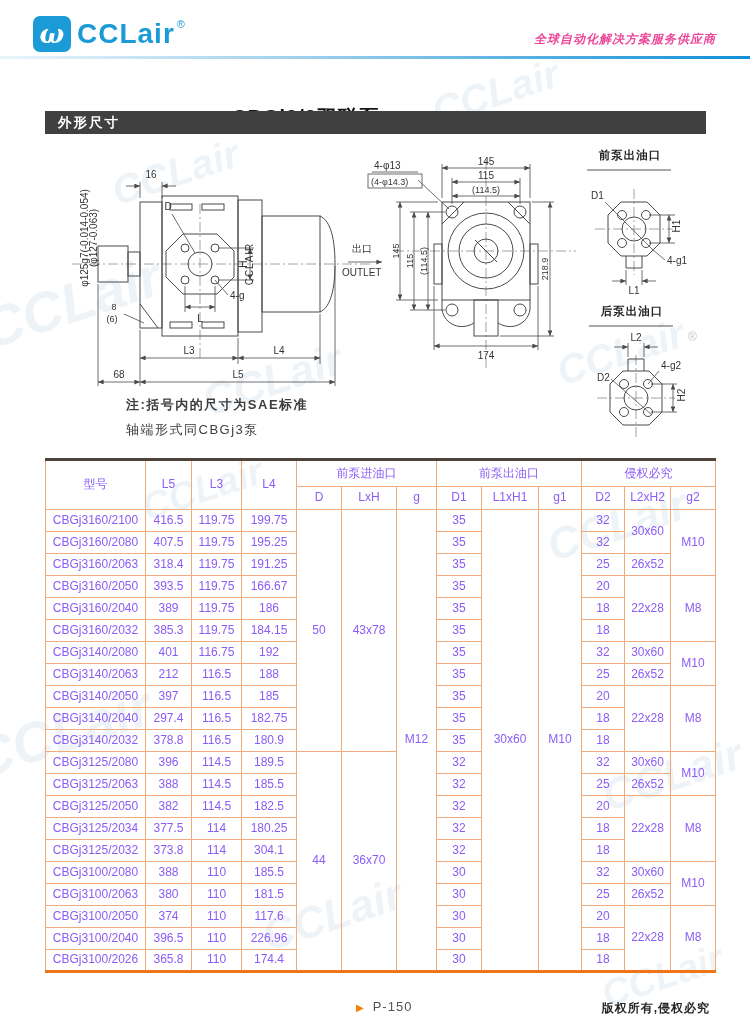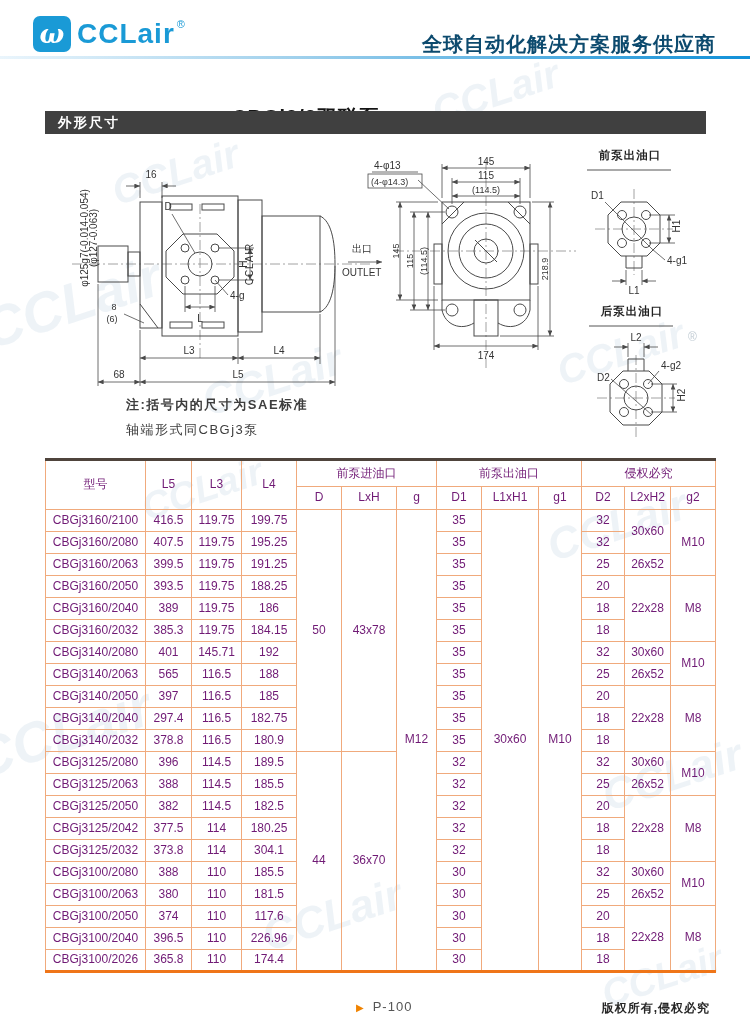--- a/index.html
+++ b/index.html
@@ -9,41 +9,41 @@
   .wm{position:absolute;color:rgba(125,160,190,.13);font-weight:bold;font-style:italic;
       transform:rotate(-18deg);pointer-events:none;white-space:nowrap;}
   .wmreg{position:absolute;color:rgba(140,160,175,.55);font-size:12px;pointer-events:none;}
   
   .logo{position:absolute;left:33px;top:16px;display:flex;align-items:center;}
   .logo-box{width:38px;height:36px;background:#1a9ad6;border-radius:7px;display:flex;
             align-items:center;justify-content:center;color:#fff;
             font-family:"DejaVu Serif",serif;font-style:italic;font-weight:bold;font-size:26px;}
   .logo-text{margin-left:6px;font-size:28px;font-weight:bold;color:#1a9ad6;letter-spacing:1px;}
   .logo-reg{color:#1a9ad6;font-size:11px;vertical-align:top;position:relative;top:-10px;left:2px;}
-  .tagline{position:absolute;right:34px;top:31px;font-size:20px;font-weight:bold;color:#0c4a6e;letter-spacing:1px;}
+  .tagline{position:absolute;right:34px;top:31px;font-size:12px;font-weight:bold;color:#ec4899;letter-spacing:1px;font-style:italic;}
   .header-rule{position:absolute;left:0;top:56px;width:750px;height:3px;
                background:linear-gradient(90deg,#eaf5fc 0%,#9fd0ec 40%,#1090d8 100%);}
   .doc-title{position:absolute;left:0;top:74px;width:612px;text-align:center;
              font-size:20px;font-weight:bold;color:#141414;letter-spacing:1px;margin-top:30px;}
   .section-bar{position:absolute;left:45px;top:111px;width:661px;height:23px;background:#404040;}
   .section-bar span{display:inline-block;padding-left:13px;line-height:23px;color:#fff;
                     font-size:13.5px;font-weight:bold;letter-spacing:2px;}
   
   .draw{position:absolute;}
   .ln{stroke:#4a4a4a;stroke-width:1;fill:none;}
   .cl{stroke:#8a8a8a;stroke-width:.8;fill:none;stroke-dasharray:10 3 2 3;}
   .dim{stroke:#4a4a4a;stroke-width:.8;fill:none;}
   .dt{font-family:"Liberation Sans",sans-serif;font-size:10px;fill:#333;}
   .dts{font-size:9px;}
   .ptitle{font-size:11.5px;font-weight:bold;fill:#222;letter-spacing:1px;}
   
   .note{position:absolute;left:126px;font-size:13px;color:#3d3d3d;letter-spacing:1.5px;}
   
   .dim-table{position:absolute;left:45px;top:458px;width:670px;border-collapse:collapse;
-             table-layout:fixed;font-size:12px;color:#701a75;text-align:center;
+             table-layout:fixed;font-size:12px;color:#8b5cf6;text-align:center;
              border-top:3px solid #4f443c;border-bottom:3px solid #ef7518;border-radius:23px;}
   .dim-table th,.dim-table td{border:1px solid #f0aa7c;font-weight:normal;padding:0;line-height:1.15;}
   .dim-table thead tr.gr{height:27px;}
   .dim-table thead tr.sr{height:23px;}
   .dim-table tbody tr{height:22px;}
   
   .pagefoot{position:absolute;left:356px;top:999px;font-size:13px;color:#555;letter-spacing:1px;}
   .pagefoot .tri{color:#f08300;font-size:10px;margin-right:8px;}
   .copyright{position:absolute;right:40px;top:1000px;font-size:12px;font-weight:bold;color:#262626;letter-spacing:1px;}
 </style>
@@ -319,32 +319,32 @@
       <tr>
         <td>CBGj3160/2080</td>
         <td>407.5</td>
         <td>119.75</td>
         <td>195.25</td>
         <td>35</td>
         <td>32</td>
       </tr>
       <tr>
         <td>CBGj3160/2063</td>
-        <td>399.5</td>
+        <td>318.4</td>
         <td>119.75</td>
         <td>191.25</td>
         <td>35</td>
         <td>25</td>
         <td>26x52</td>
       </tr>
       <tr>
         <td>CBGj3160/2050</td>
         <td>393.5</td>
         <td>119.75</td>
-        <td>188.25</td>
+        <td>166.67</td>
         <td>35</td>
         <td>20</td>
         <td rowspan="3">22x28</td>
         <td rowspan="3">M8</td>
       </tr>
       <tr>
         <td>CBGj3160/2040</td>
         <td>389</td>
         <td>119.75</td>
         <td>186</td>
@@ -355,30 +355,30 @@
         <td>CBGj3160/2032</td>
         <td>385.3</td>
         <td>119.75</td>
         <td>184.15</td>
         <td>35</td>
         <td>18</td>
       </tr>
       <tr>
         <td>CBGj3140/2080</td>
         <td>401</td>
-        <td>145.71</td>
+        <td>116.75</td>
         <td>192</td>
         <td>35</td>
         <td>32</td>
         <td>30x60</td>
         <td rowspan="2">M10</td>
       </tr>
       <tr>
         <td>CBGj3140/2063</td>
-        <td>565</td>
+        <td>212</td>
         <td>116.5</td>
         <td>188</td>
         <td>35</td>
         <td>25</td>
         <td>26x52</td>
       </tr>
       <tr>
         <td>CBGj3140/2050</td>
         <td>397</td>
         <td>116.5</td>
@@ -429,21 +429,21 @@
         <td>CBGj3125/2050</td>
         <td>382</td>
         <td>114.5</td>
         <td>182.5</td>
         <td>32</td>
         <td>20</td>
         <td rowspan="3">22x28</td>
         <td rowspan="3">M8</td>
       </tr>
       <tr>
-        <td>CBGj3125/2042</td>
+        <td>CBGj3125/2034</td>
         <td>377.5</td>
         <td>114</td>
         <td>180.25</td>
         <td>32</td>
         <td>18</td>
       </tr>
       <tr>
         <td>CBGj3125/2032</td>
         <td>373.8</td>
         <td>114</td>
@@ -493,15 +493,15 @@
         <td>365.8</td>
         <td>110</td>
         <td>174.4</td>
         <td>30</td>
         <td>18</td>
       </tr>
     </tbody>
 </table>
 
 <div class="pagefoot">
-  <span class="tri">▶</span><span>P-100</span>
+  <span class="tri">▶</span><span>P-150</span>
 </div>
 <div class="copyright">版权所有,侵权必究</div>
 
 </body></html>

